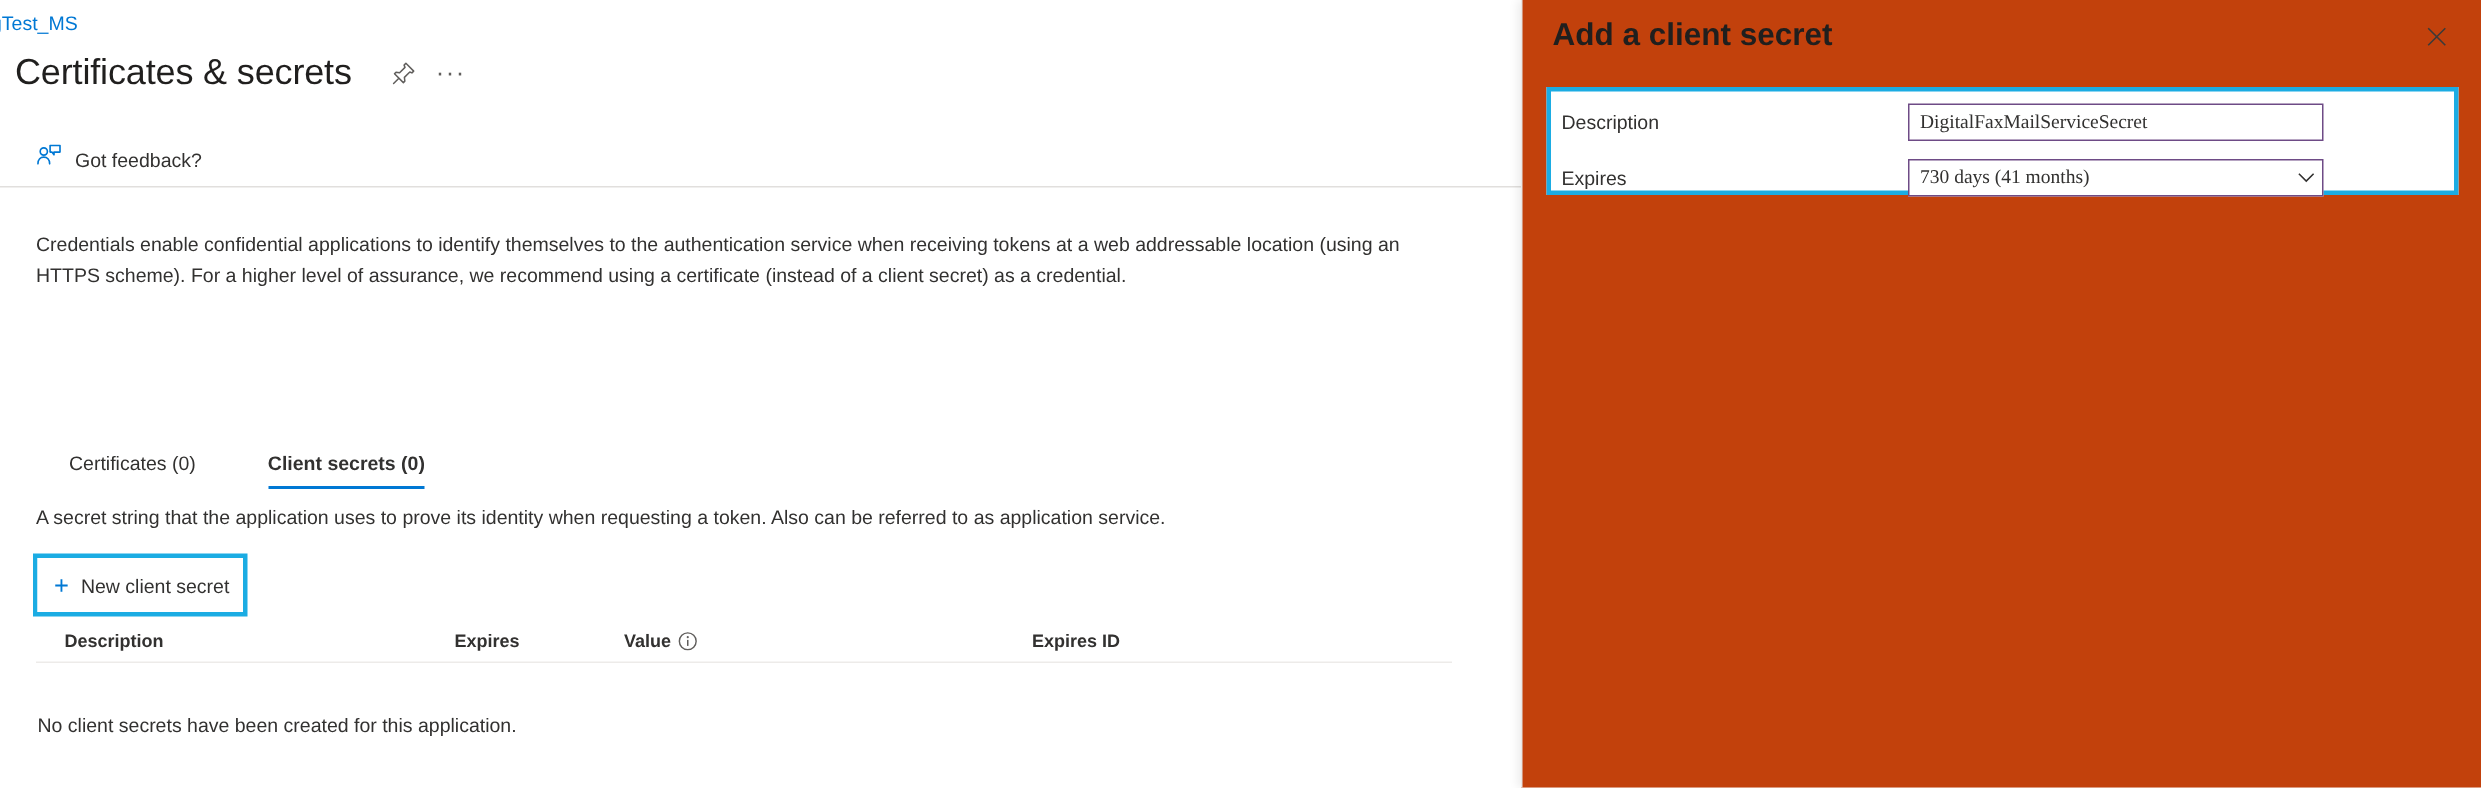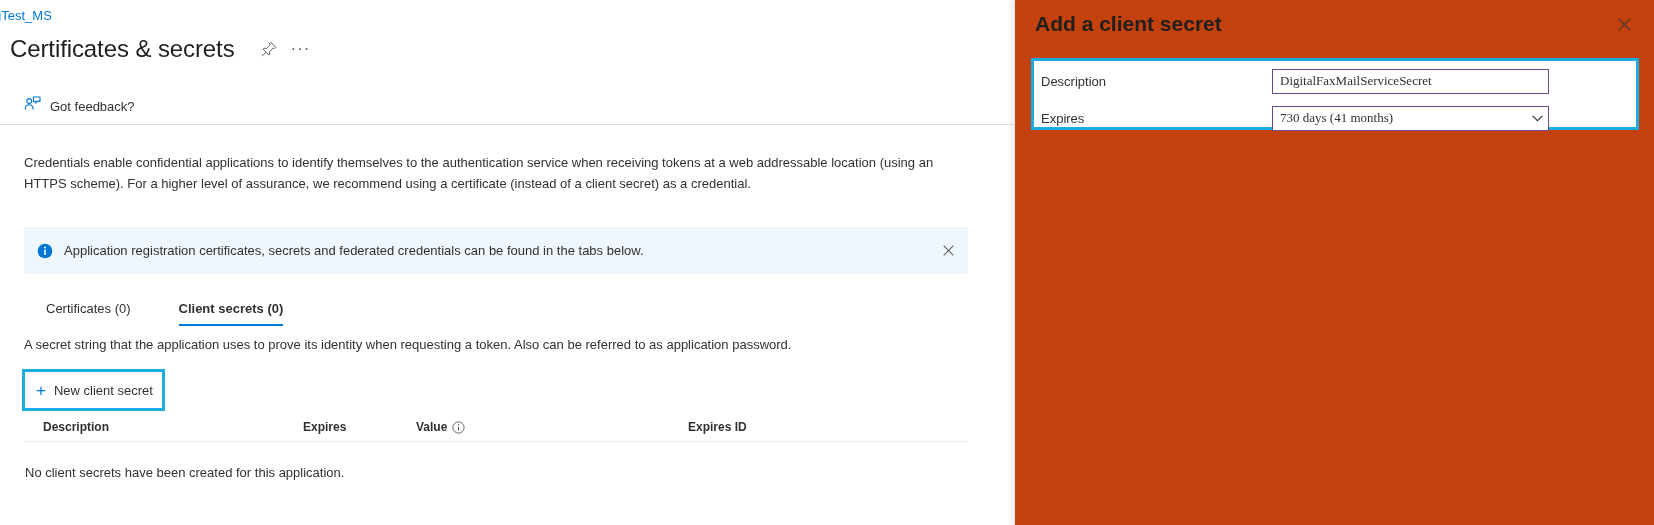--- a/index.html
+++ b/index.html
@@ -218,21 +218,21 @@
   .th-expires    { width: 113px; }
   .th-value      { width: 272px; }
   .th-secretid   { width: 260px; }
   #value-info-icon {
     margin-left: 5px;
     width: 13px;
     height: 13px;
     display: inline-block;
   }
   #empty-state-text {
-    margin-top: 23px;
+    margin-top: 34px;
     padding-left: 1px;
     font-size: 13px;
     color: #323130;
   }
 
   
   #context-panel {
     position: absolute;
     right: 0;
     top: 0;
@@ -353,42 +353,27 @@
         <svg width="17" height="16" viewBox="0 0 17 16" fill="none" aria-hidden="true">
           <circle cx="5.2" cy="5.0" r="2.4" stroke="#0078d4" stroke-width="1.1" fill="none"></circle>
           <path d="M1.3 13.2 C1.3 10.3 3.0 8.7 5.2 8.7 C7.4 8.7 9.1 10.3 9.1 13.2" stroke="#0078d4" stroke-width="1.1" fill="none" stroke-linecap="round"></path>
           <path d="M9.4 1.0 H16.0 V5.4 H12.0 L12.0 7.2 L10.6 5.4 H9.4 Z" stroke="#0078d4" stroke-width="1.1" fill="none" stroke-linejoin="round"></path>
         </svg>
       </span>
       <span id="feedback-label">Got feedback?</span>
     </div>
   </div>
 
-  <div id="info-banner">
-    <span id="info-icon">
-      <svg width="16" height="16" viewBox="0 0 16 16" aria-hidden="true">
-        <circle cx="8" cy="8" r="7.3" fill="#0078d4"></circle>
-        <rect x="7.2" y="6.6" width="1.6" height="5.3" rx="0.5" fill="#ffffff"></rect>
-        <circle cx="8" cy="4.5" r="1.0" fill="#ffffff"></circle>
-      </svg>
-    </span>
-    <span id="info-banner-text">Application registration certificates, secrets and federated credentials can be found in the tabs below.</span>
-    <span id="info-banner-close">
-      <svg width="11" height="11" viewBox="0 0 11 11" aria-hidden="true">
-        <path d="M0.7 0.7 L10.3 10.3 M10.3 0.7 L0.7 10.3" stroke="#605e5c" stroke-width="1.05"></path>
-      </svg>
-    </span>
-  </div>
 
   <div id="tab-strip">
     <div class="tab">Certificates (0)</div>
     <div class="tab active">Client secrets (0)</div>
   </div>
 
-  <div id="secrets-description">A secret string that the application uses to prove its identity when requesting a token. Also can be referred to as application password.</div>
+  <div id="secrets-description">A secret string that the application uses to prove its identity when requesting a token. Also can be referred to as application service.</div>
 
   <div id="new-secret-highlight">
     <div id="new-client-secret-button">
       <span id="plus-icon">+</span>
       <span id="new-client-secret-label">New client secret</span>
     </div>
   </div>
 
   <div id="secrets-table">
     <div id="table-header-row">

